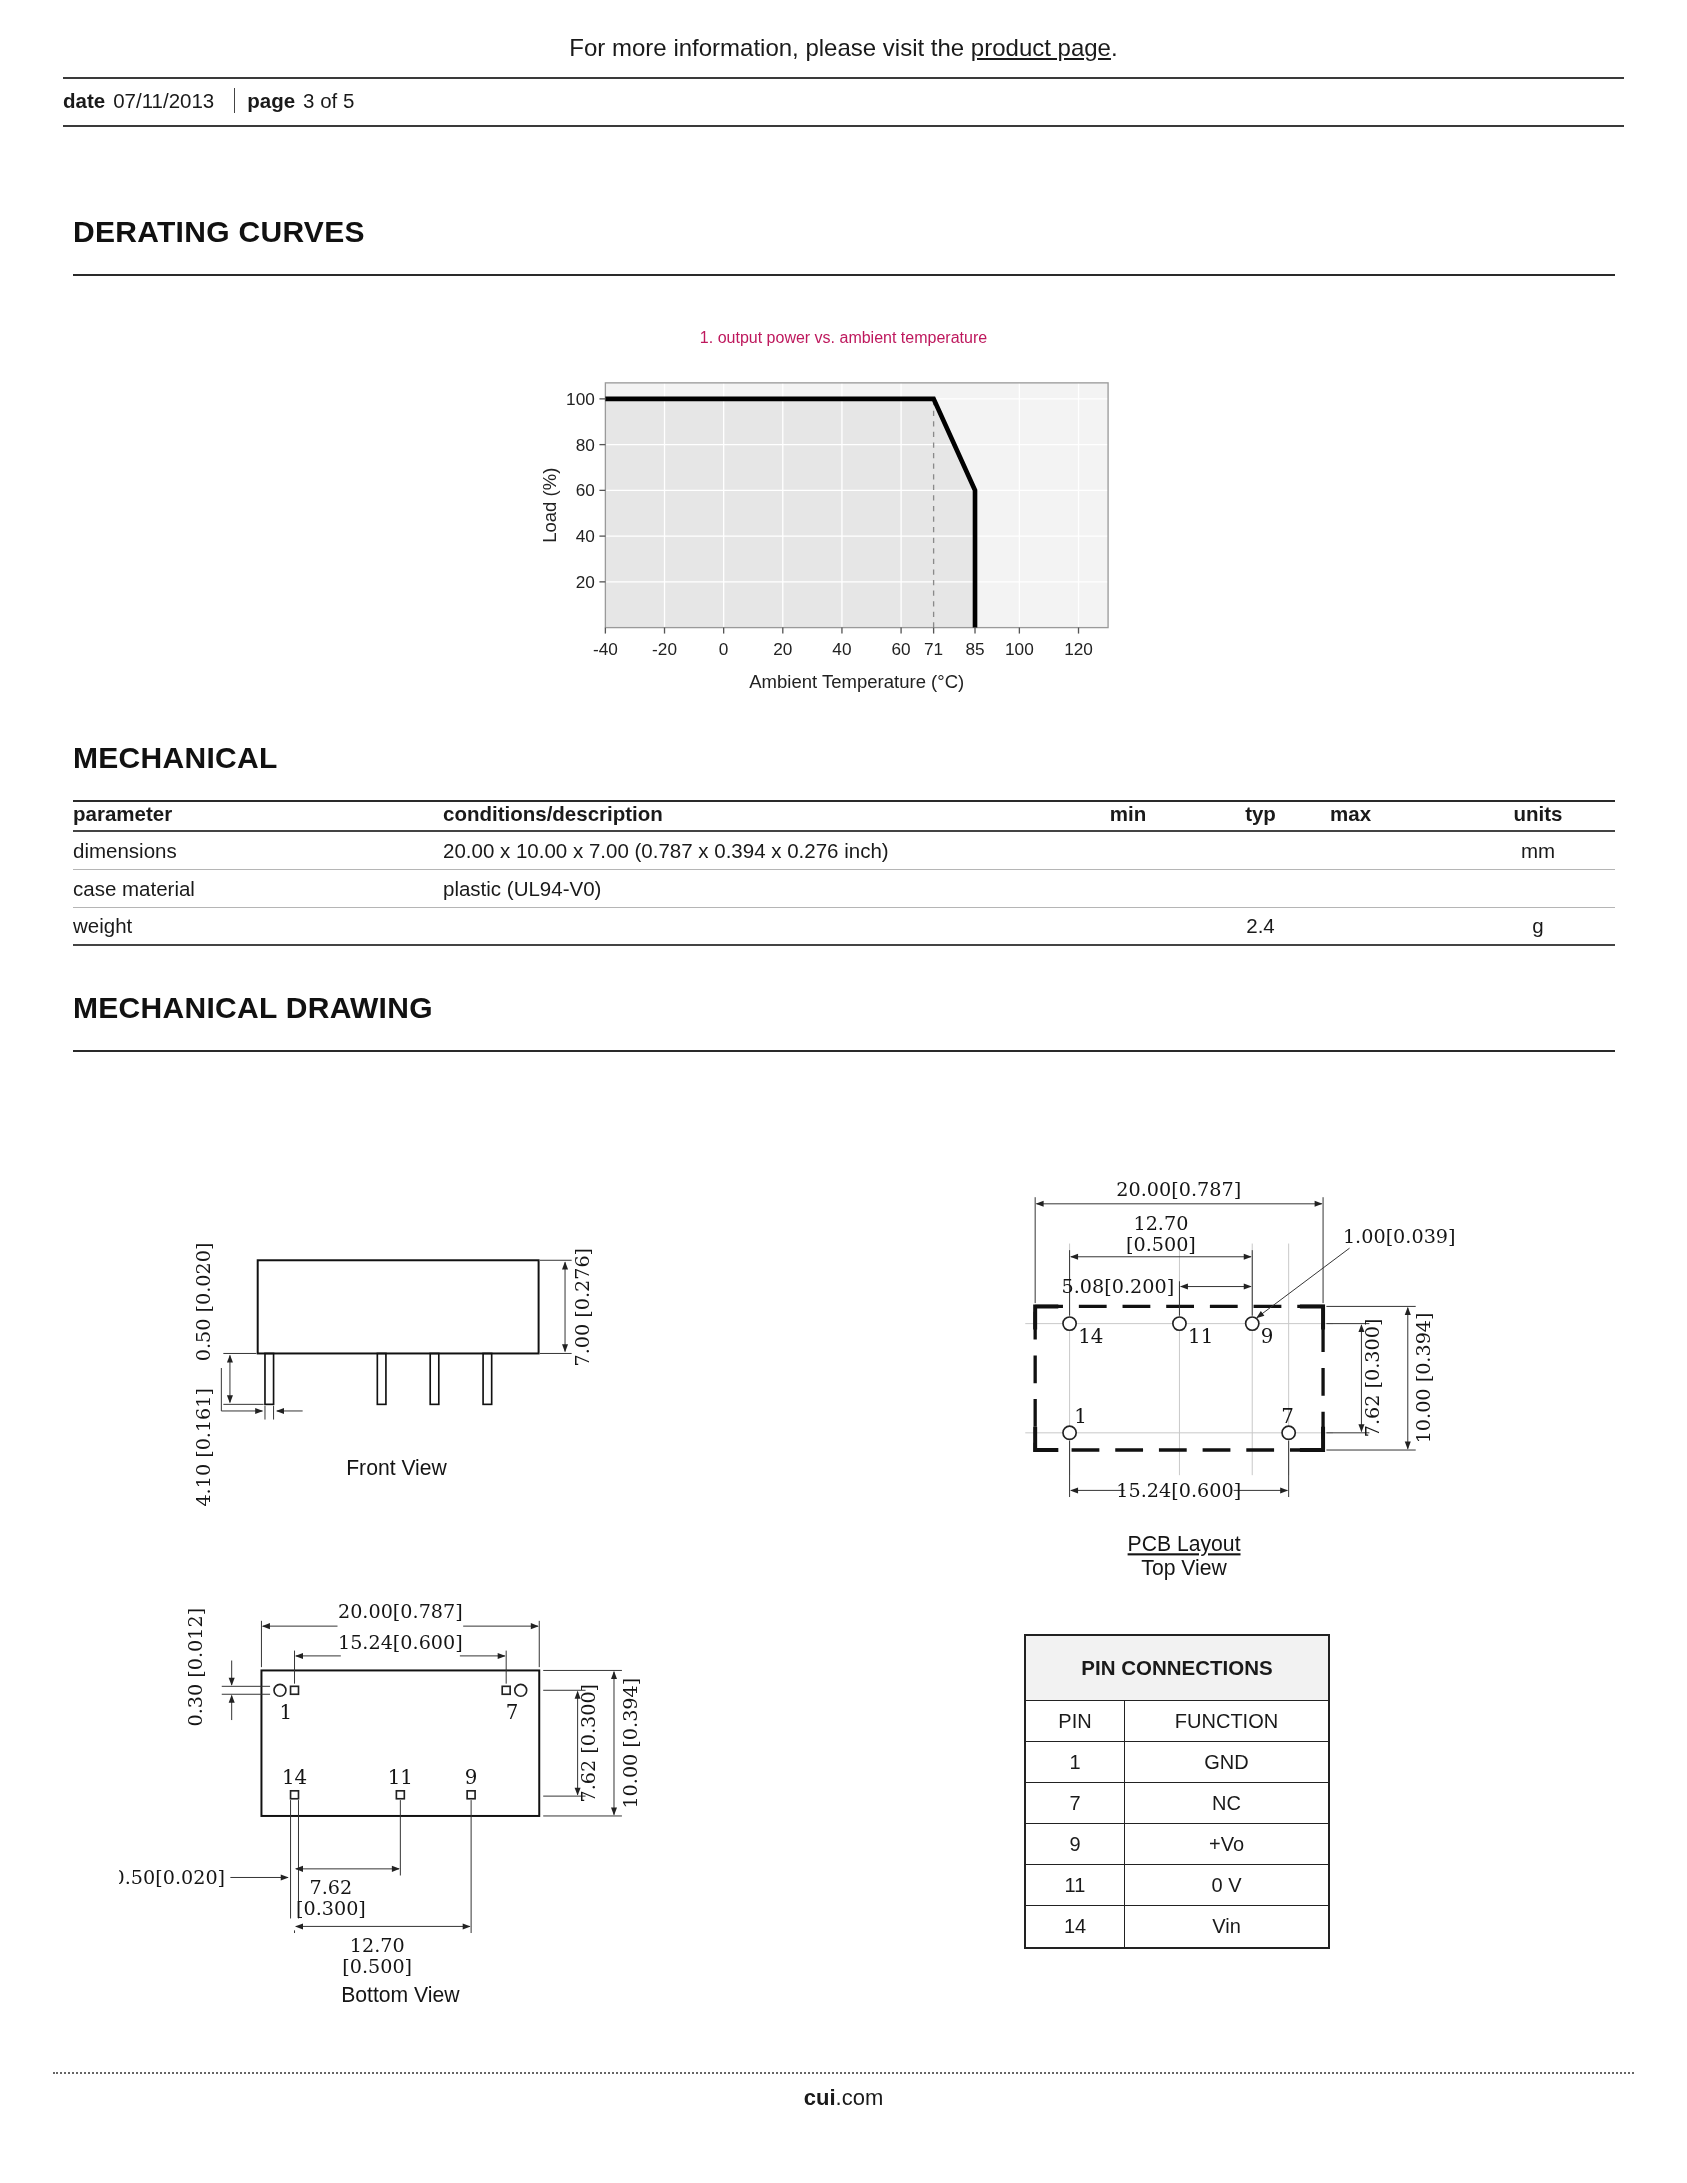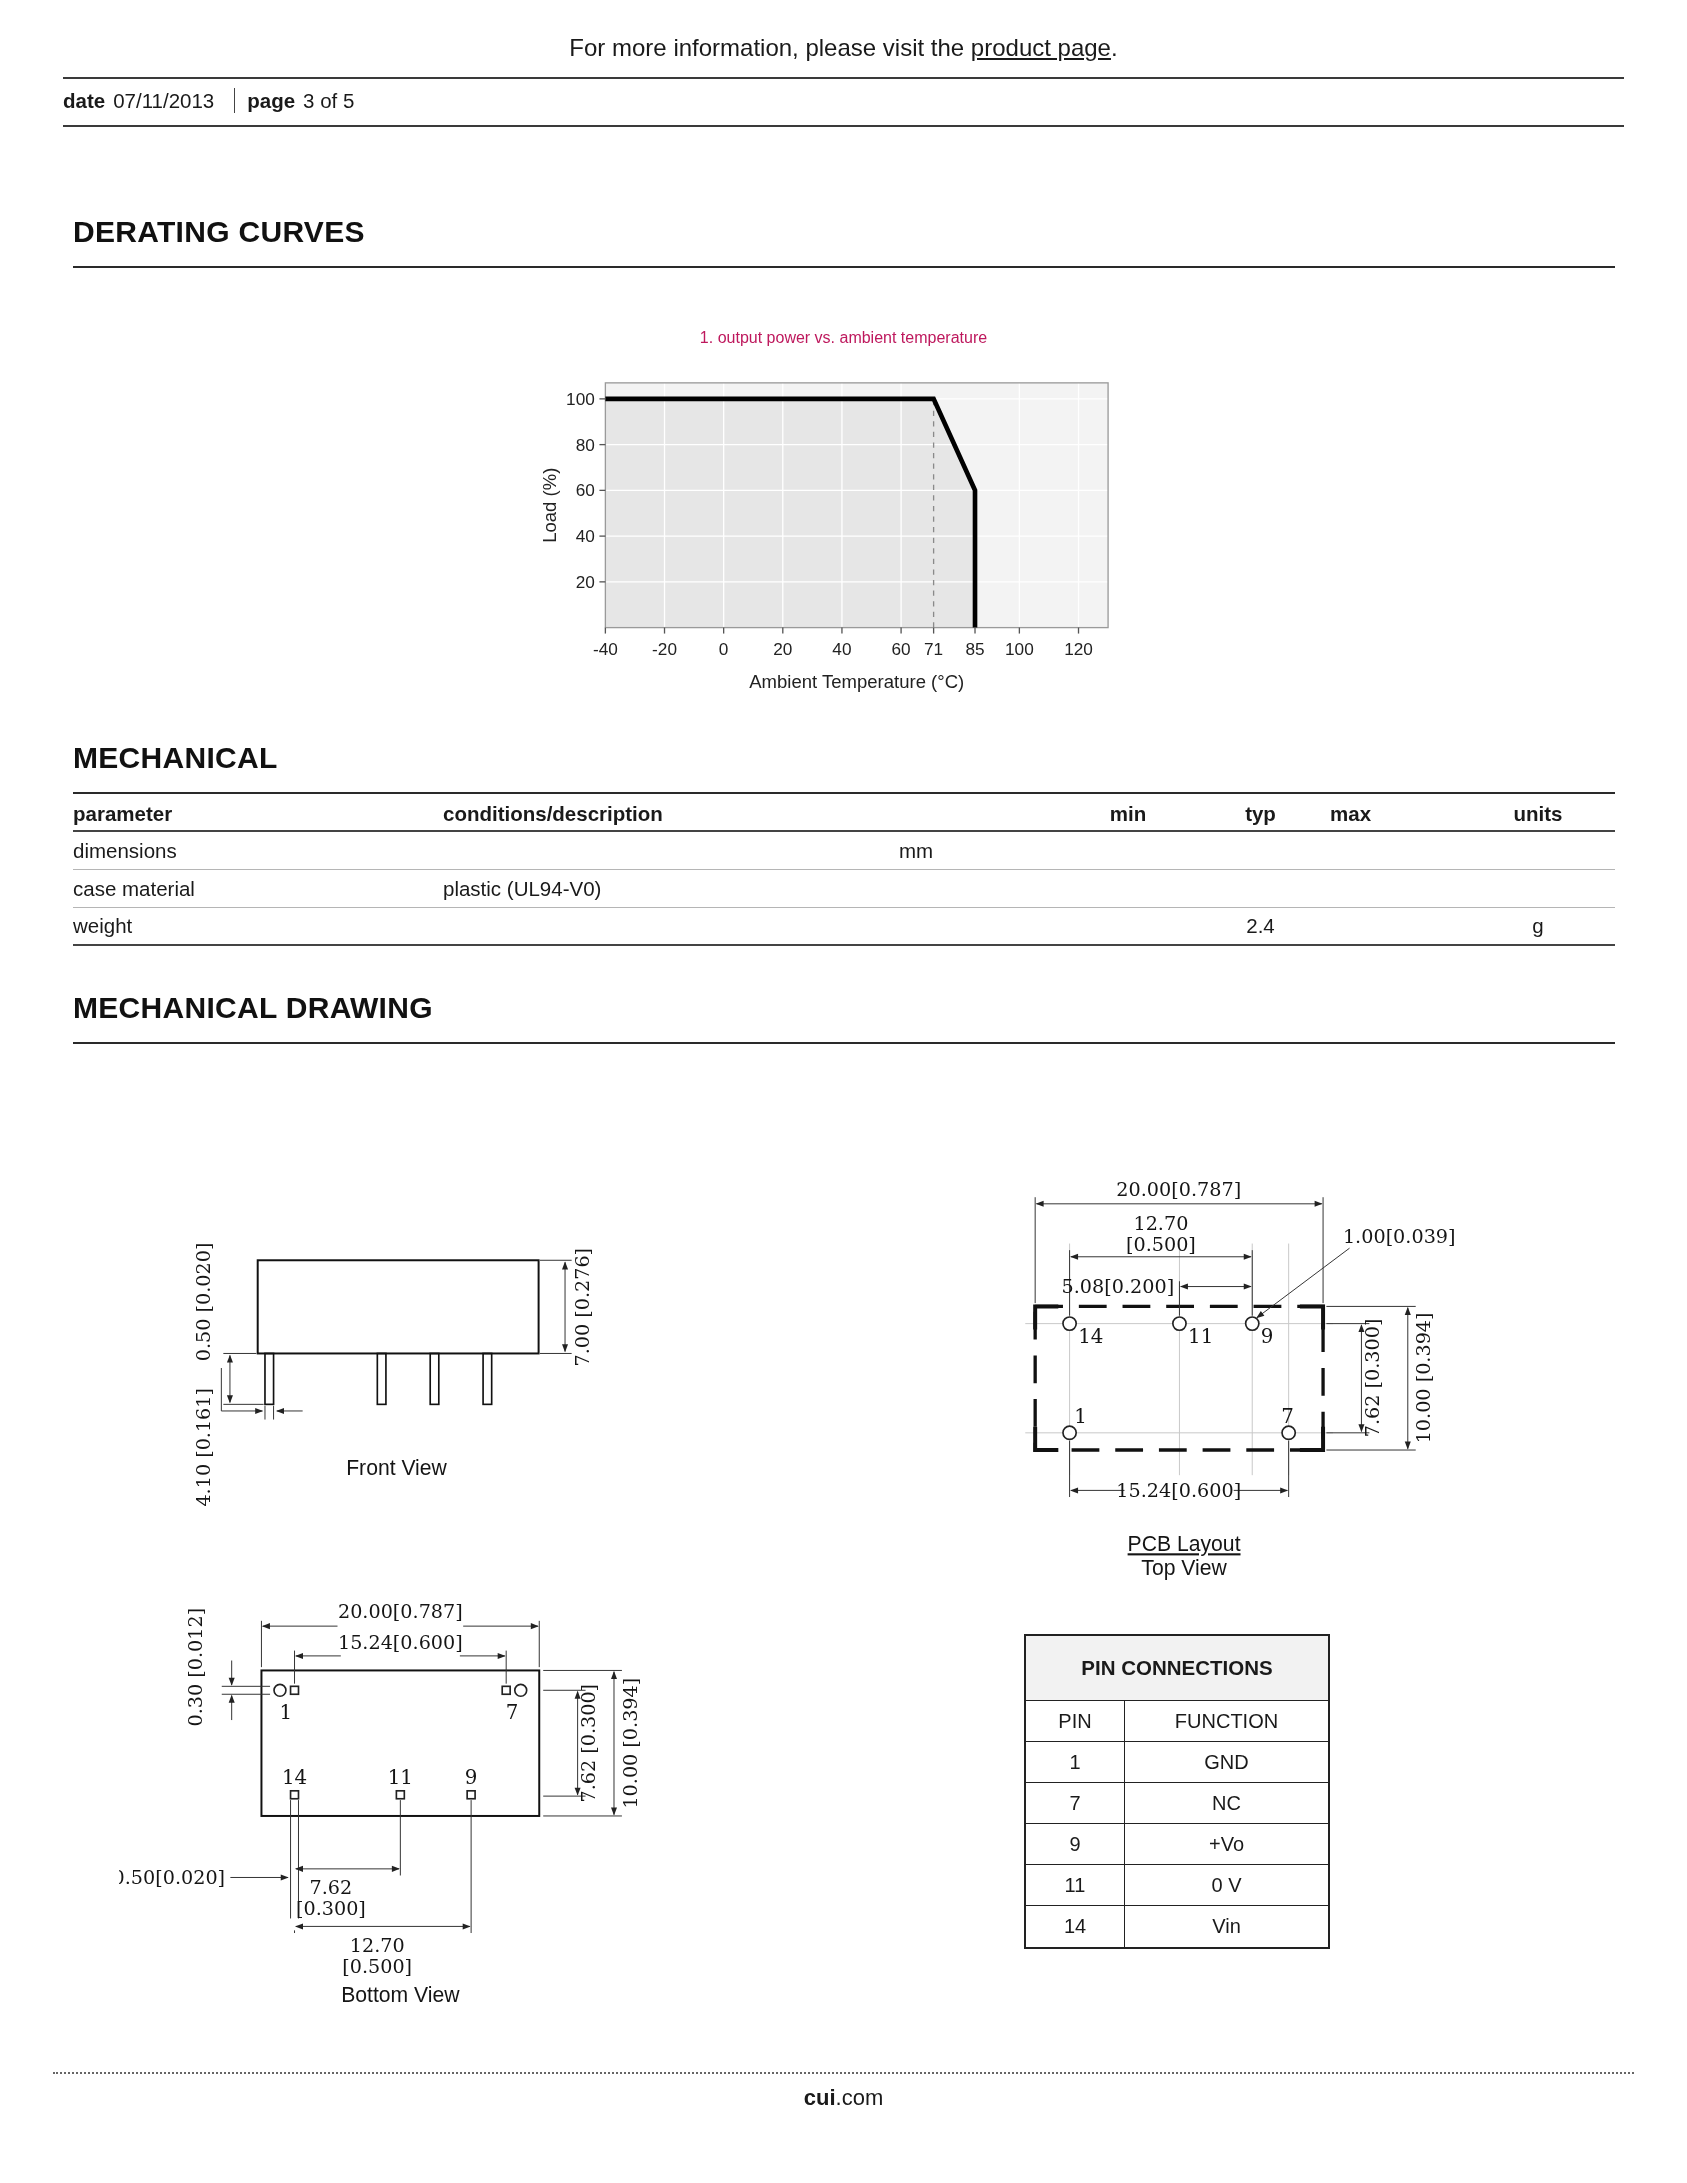--- a/index.html
+++ b/index.html
@@ -13,21 +13,21 @@
 
   .rule{left:63px;right:63px;height:0;border-top:2px solid #3a3a3a}
   .header-bar{top:82px;left:63px;right:63px;display:flex;justify-content:space-between;align-items:center;height:37px;font-size:20.5px}
   .hb-left,.hb-right{display:flex;align-items:center}
   .hb-bold{font-weight:bold;margin-right:8px}
   .hb-val{margin-right:8px}
   .hb-mono{font-family:"DejaVu Sans Mono",monospace;font-size:19px;margin-right:8px}
   .hb-div{display:inline-block;width:0;height:25px;border-left:1.3px solid #444;margin:0 12px}
 
   .section-title{left:73px;width:1542px;font-size:30px;font-weight:bold;color:#111;
-    border-bottom:2.6px solid #2a2a2a;padding-bottom:17px;letter-spacing:0.3px}
+    border-bottom:2.6px solid #2a2a2a;padding-bottom:25px;letter-spacing:0.3px}
 
   .chart-title{top:329px;left:526px;width:635px;text-align:center;font-size:16px;color:#be185d}
   svg .tick{font-size:26px;font-family:"Liberation Sans",sans-serif;fill:#222}
   svg .axlabel{font-size:28px;font-family:"Liberation Sans",sans-serif;fill:#222}
 
   .mech-table{top:798px;left:73px;width:1542px;font-size:20.5px}
   .mt-row{display:flex;align-items:center;min-height:38px;border-bottom:1.3px solid #b5b5b5;padding:2.6px 0}
   .mt-head{font-weight:bold;min-height:34px;border-bottom:2px solid #444}
   .mt-row.last{border-bottom:2px solid #444}
   .c-param{width:370px}
@@ -136,20 +136,21 @@
     <div class="mt-row mt-head">
       <span class="c-param">parameter</span>
       <span class="c-cond">conditions/description</span>
       <span class="c-min">min</span>
       <span class="c-typ">typ</span>
       <span class="c-max">max</span>
       <span class="c-units">units</span>
     </div>
     <div class="mt-row">
       <span class="c-param">dimensions</span>
+      <span class="c-cond">20.00 x 10.00 x 7.00 (0.787 x 0.394 x 0.276 inch)</span>
       <span class="c-min"></span>
       <span class="c-typ"></span>
       <span class="c-max"></span>
       <span class="c-units">mm</span>
     </div>
     <div class="mt-row">
       <span class="c-param">case material</span>
       <span class="c-cond">plastic (UL94-V0)</span>
       <span class="c-min"></span>
       <span class="c-typ"></span>

